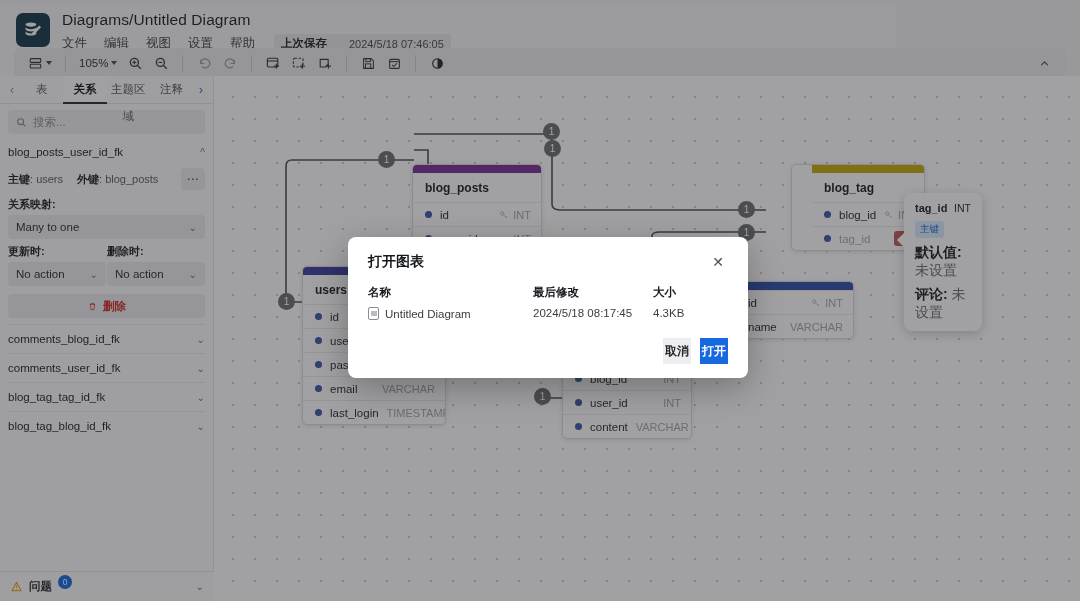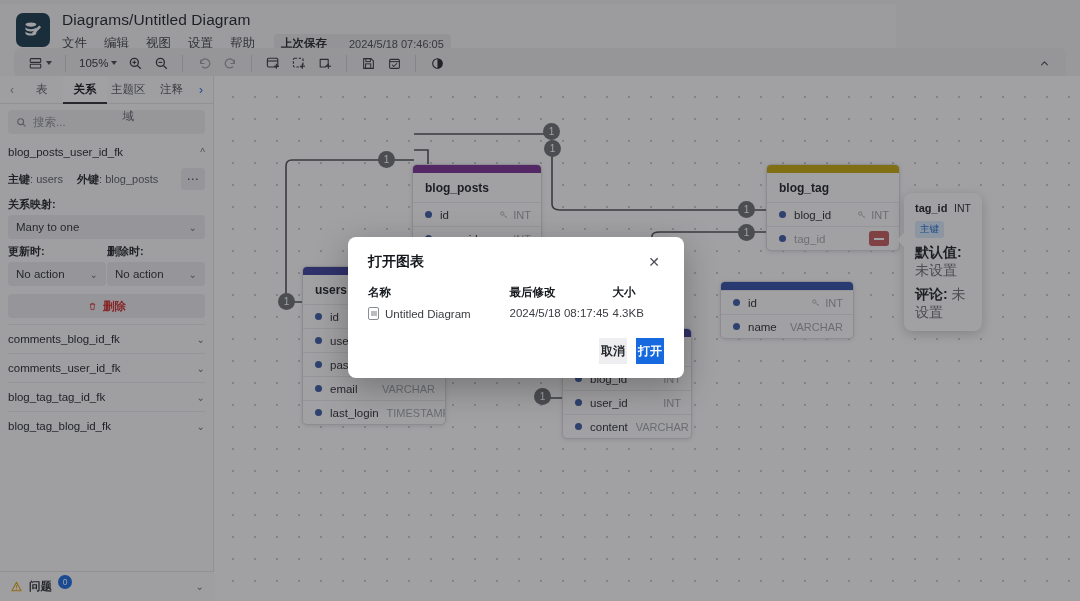--- a/index.html
+++ b/index.html
@@ -106,21 +106,21 @@
   .tt-type { font-size: 10.5px; color: #26292e; }
   .tt-badge { display: inline-block; margin-top: 7px; background: #dbeafe; color: #1c6fd4;
               font-size: 9.5px; border-radius: 3px; padding: 2px 5px; }
   .tt-line { font-size: 14px; color: #6c6f74; margin-top: 6px; }
   .tt-line b { color: #1b1e23; }
   .tt-arrow { position: absolute; left: -5px; top: 42px; width: 10px; height: 10px; background: #fff;
               transform: rotate(45deg); }
 
   
   .overlay { position: absolute; inset: 0; background: rgba(30,32,36,.42); }
-  .modal { position: absolute; left: 348px; top: 237px; width: 336px; background: #fff;
+  .modal { position: absolute; left: 348px; top: 237px; width: 400px; background: #fff;
            border-radius: 8px; box-shadow: 0 10px 34px rgba(0,0,0,.28); padding: 16px 20px 14px; }
   .modal-head { display: flex; align-items: center; justify-content: space-between; }
   .modal-title { font-size: 14px; font-weight: bold; color: #16191d; }
   .close-x { font-size: 14px; color: #4b4e53; cursor: pointer; line-height: 1; padding: 2px 4px; }
   .file-table { width: 100%; margin-top: 14px; }
   .fh { display: flex; font-size: 11.5px; font-weight: bold; color: #16191d; }
   .fr { display: flex; font-size: 11.5px; color: #3a3d42; margin-top: 7px; }
   .c1 { width: 165px; display: flex; align-items: center; gap: 6px; }
   .c2 { width: 120px; }
   .c3 { width: 60px; text-align: left; }
@@ -426,21 +426,21 @@
         <span class="fname">email</span>
         <span class="ftype">VARCHAR</span>
       </div>
       <div class="row">
         <span class="dot"></span>
         <span class="fname">last_login</span>
         <span class="ftype">TIMESTAMP</span>
       </div>
     </div>
 
-    <div class="card" style="left:552px; top:88px; width:134px;">
+    <div class="card" style="left:577px; top:88px; width:134px;padding-left:20px;">
       <div class="card-bar" style="background:#c6a908"></div>
       <div class="card-title">blog_tag</div>
       <div class="row">
         <span class="dot"></span>
         <span class="fname">blog_id</span>
         <span class="ftype">
           <svg width="10" height="10" viewBox="0 0 20 20">
               <circle cx="6.5" cy="7" r="3.3" fill="none" stroke="#a3a6ab" stroke-width="1.6"></circle>
               <path d="M9 9.5l6.5 6.5M13 14l1.6-1.6" stroke="#a3a6ab" stroke-width="1.6" fill="none"></path>
             </svg>

